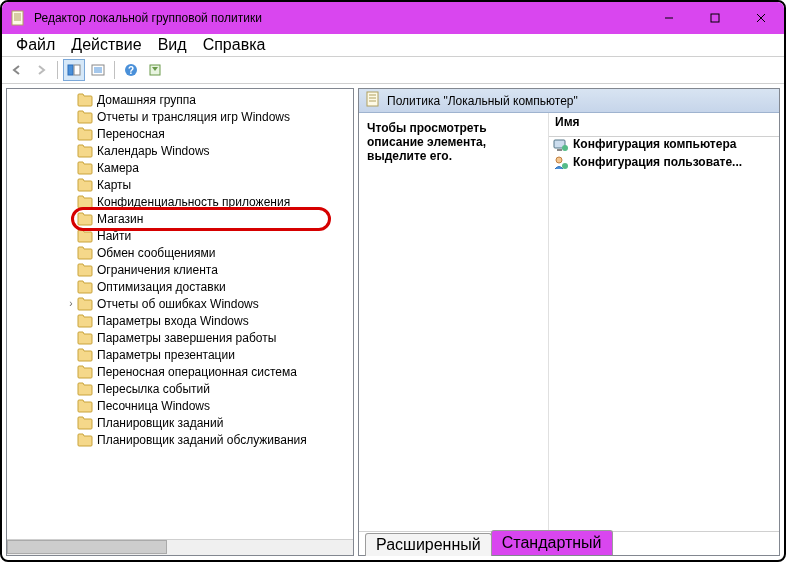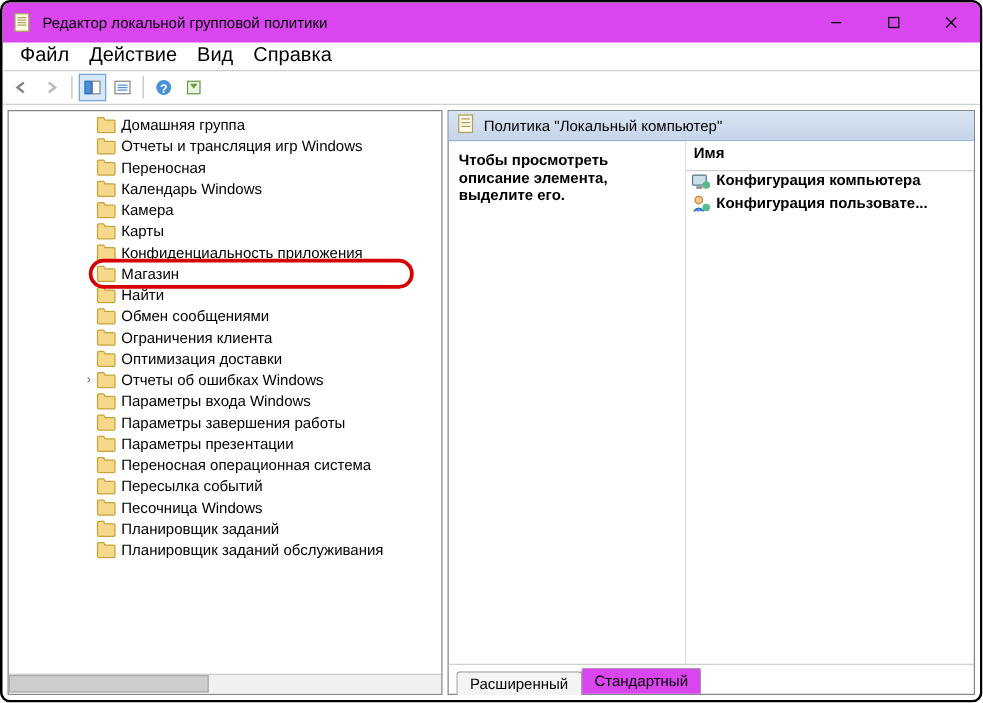--- a/index.html
+++ b/index.html
@@ -73,21 +73,21 @@
   .right-body { flex: 1; display: flex; font-size: 12px; font-weight: bold; }
   .desc-col { width: 190px; border-right: 1px solid #e0e0e0; padding: 8px; color: #000; }
   .list-col { flex: 1; }
   .list-header {
     height: 24px; border-bottom: 1px solid #d0d0d0; padding: 2px 6px;
     font-size: 12px; background: #fff;
   }
   .list-item { display: flex; align-items: flex-start; height: 18px; padding: 0 4px; gap: 4px; font-size: 12px; }
   .tabs-bar {
     height: 24px; display: flex; align-items: flex-end; padding-left: 6px;
-    border-top: 1px solid #d0d0d0; font-size: 12px;
+    border-top: 1px solid #d0d0d0; font-size: 16px;
   }
   .tab {
     padding: 2px 10px; border: 1px solid #9c9c9c; border-bottom: none;
     background: #f4f4f4; margin-right: -1px; position: relative; top: 1px;
     border-top-left-radius: 3px; border-top-right-radius: 3px;
   }
   .tab.active { background: #d946ef; top: 0; padding-top: 3px; padding-bottom: 3px; }
   
   .folder svg { width: 16px; height: 14px; }
 </style>

